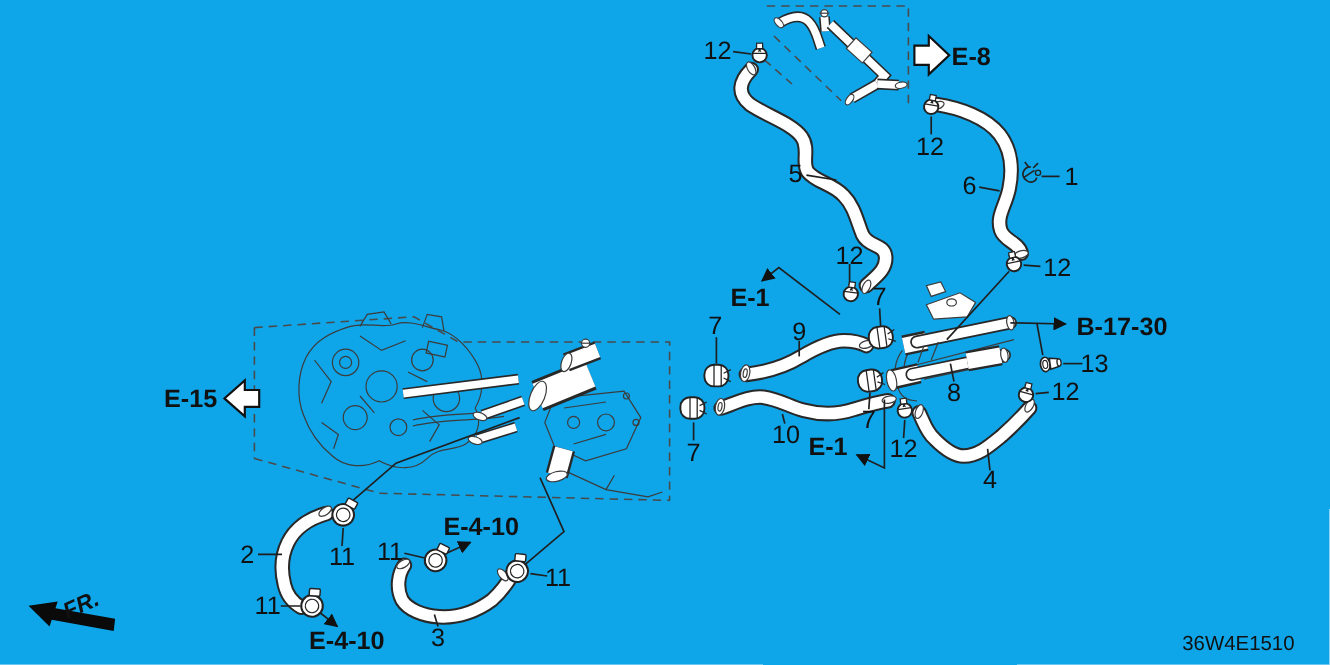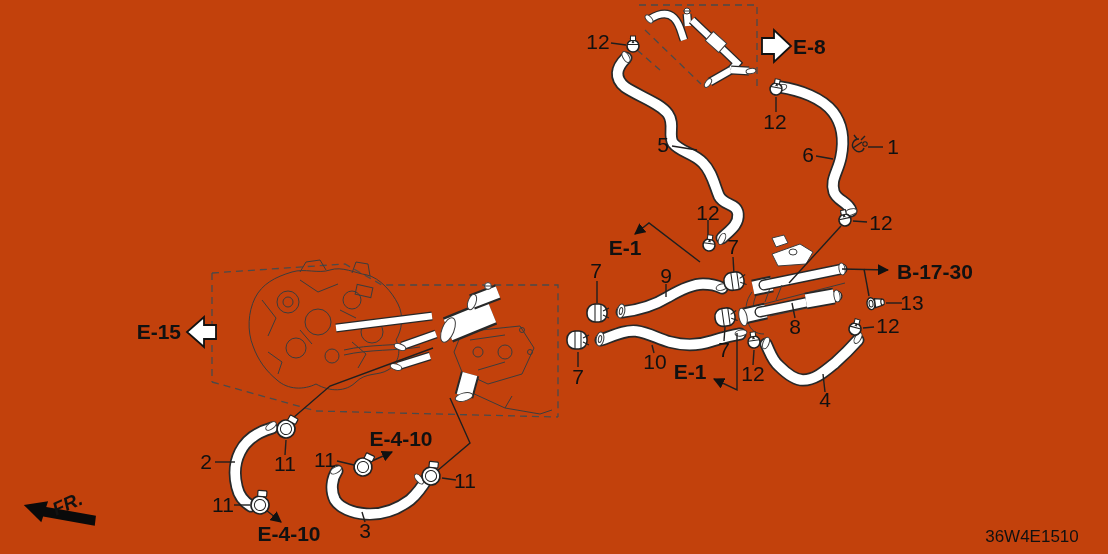--- a/index.html
+++ b/index.html
@@ -1,16 +1,16 @@
 <!DOCTYPE html>
 <html><head>
 <meta charset="utf-8">
 <style>
   html,body{margin:0;padding:0;background:#ffffff;}
-  .stage{position:relative;width:1108px;height:554px;background:#c2410c;overflow:hidden;
+  .stage{position:relative;width:1108px;height:554px;background:#0ea5e9;overflow:hidden;
          font-family:"Liberation Sans", sans-serif;}
   svg{display:block;}
   text{fill:#111;}
   .num{font-size:21px;font-weight:400;}
   .ref{font-size:21px;font-weight:700;}
   .code{font-size:17px;font-weight:400;}
   .fr{font-size:19px;font-weight:700;font-style:italic;}
   .dash{fill:none;stroke:#4a4a4a;stroke-width:1.3;stroke-dasharray:7 5;}
   .ln{fill:none;stroke:#1f1f1f;stroke-width:1.4;}
   .art{fill:none;stroke:#3c3c3c;stroke-width:1;}

